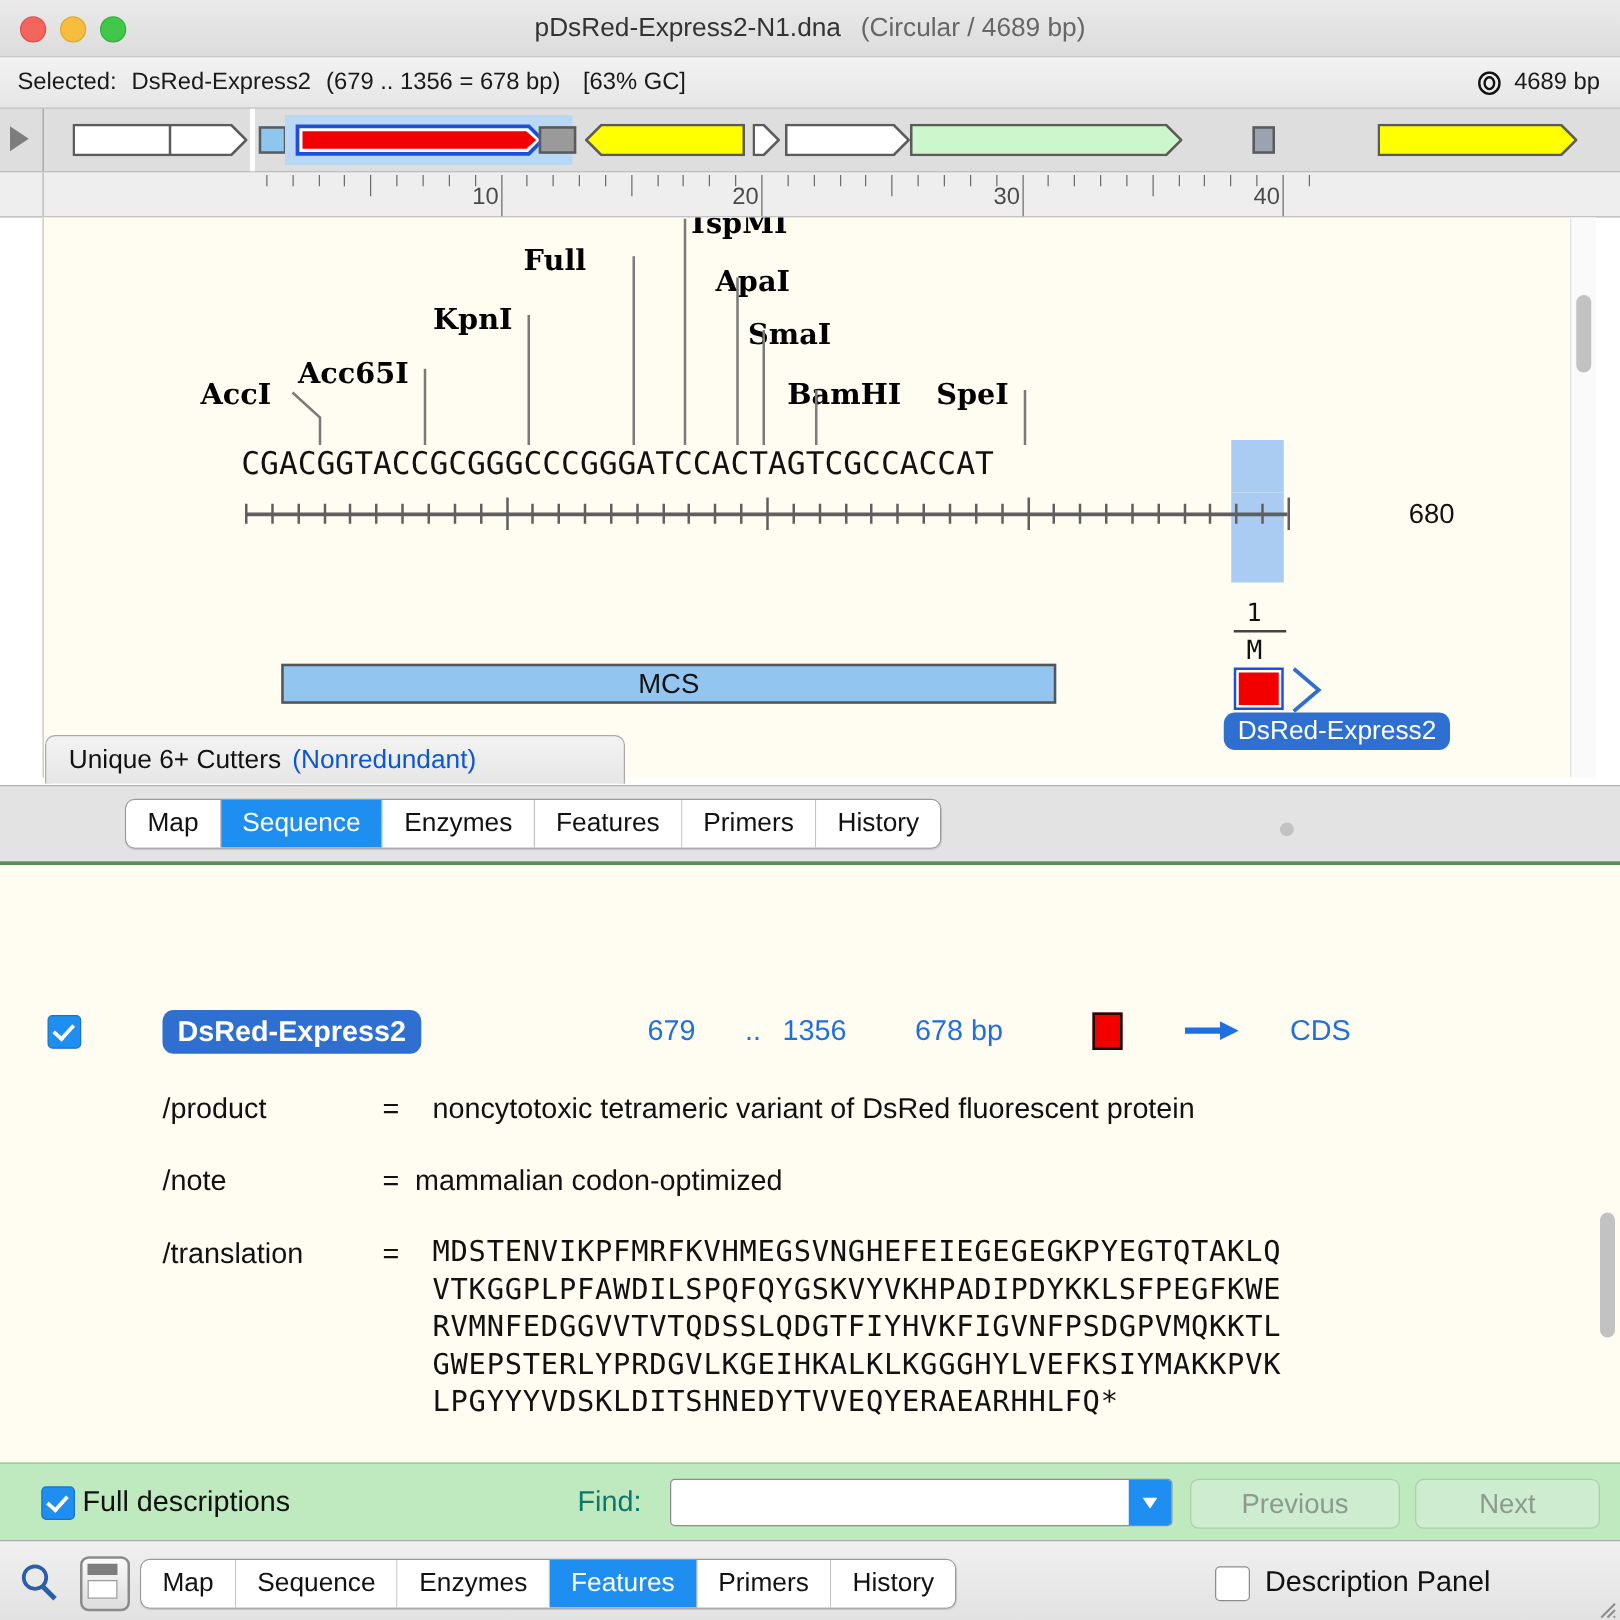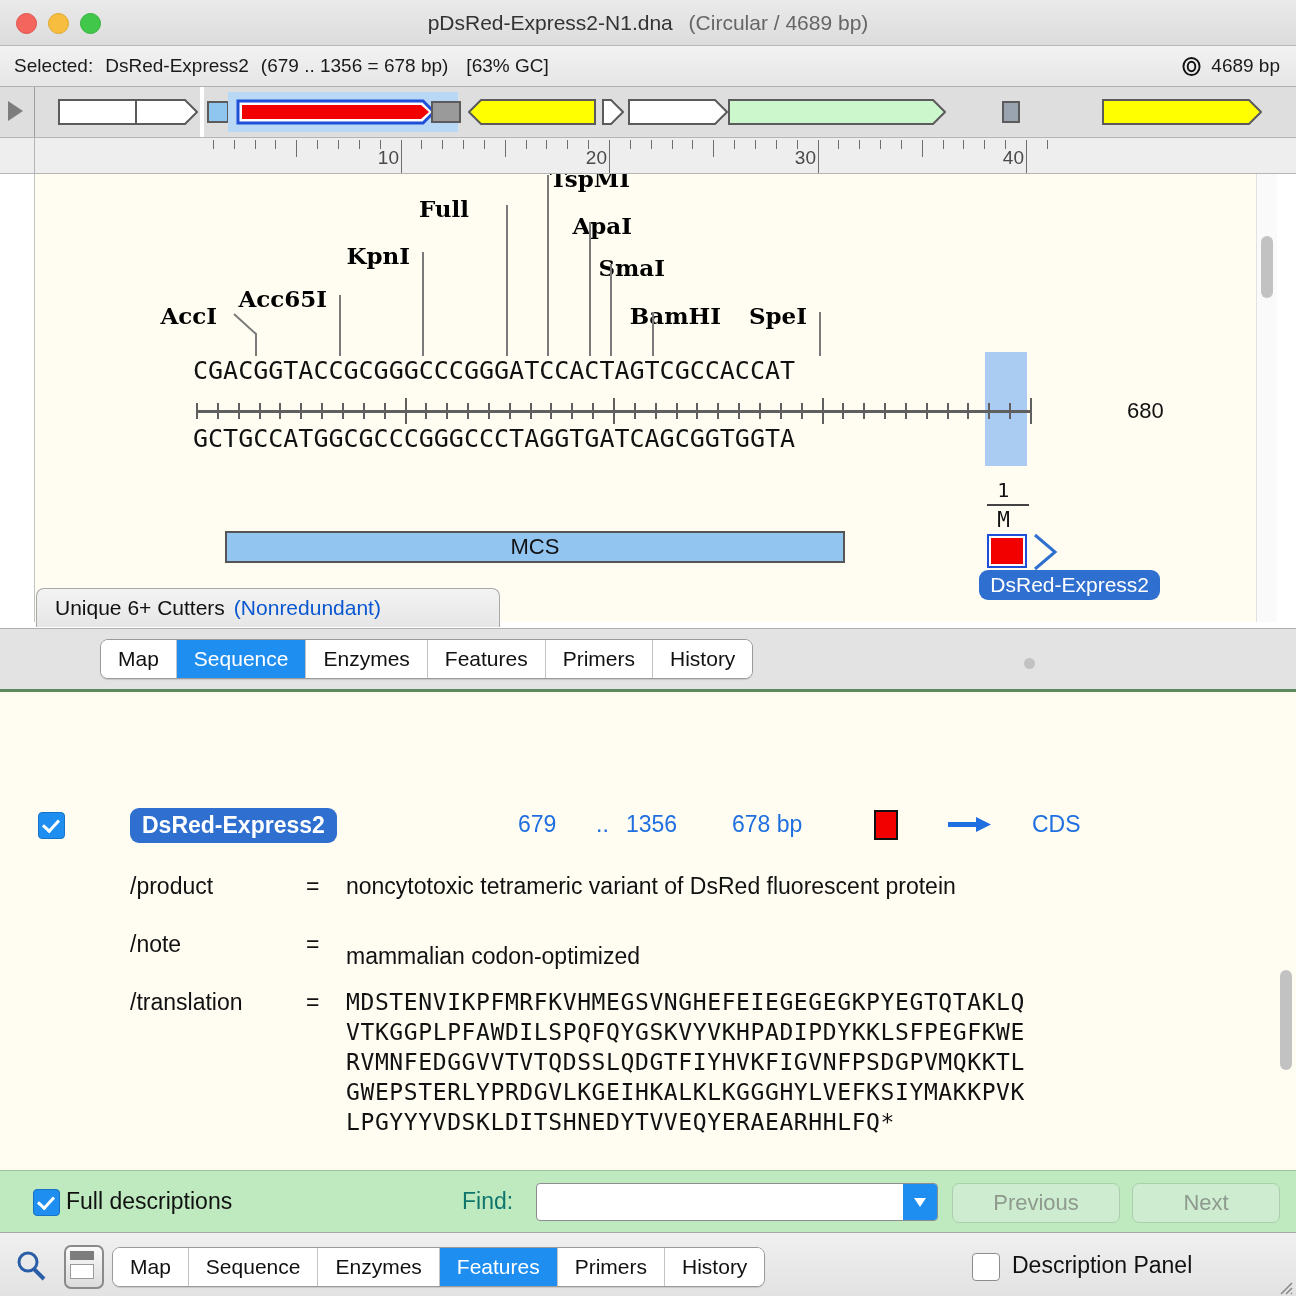--- a/index.html
+++ b/index.html
@@ -379,21 +379,20 @@
         <div class="atick" style="left: 849px; top: 229px; height: 16px;"></div>
         <div class="atick" style="left: 870px; top: 229px; height: 16px;"></div>
         <div class="atick" style="left: 891px; top: 229px; height: 16px;"></div>
         <div class="atick" style="left: 912px; top: 229px; height: 16px;"></div>
         <div class="atick" style="left: 932px; top: 229px; height: 16px;"></div>
         <div class="atick" style="left: 953px; top: 229px; height: 16px;"></div>
         <div class="atick" style="left: 974px; top: 229px; height: 16px;"></div>
         <div class="atick" style="left: 995px; top: 224px; height: 26px;"></div>
       </div>
 
-    <div class="strand" id="bot-strand" style="left:158px;top:250px;">GCTGCCATGGCGCCCGGGCCCTAGGTGATCAGCGGTGGTA</div>
 
     <div class="numlabel" id="pos-label" style="left:1092px;top:224px;">680</div>
 
     <div class="aa-num" id="aa-num" style="left: 962.3px; top: 304px;">1</div>
     <div class="aa-rule" id="aa-rule" style="left: 952.3px; top: 330px; width: 42px;"></div>
     <div class="aa-letter" id="aa-letter" style="left: 962.3px; top: 334px;">M</div>
 
     <div class="mcsbar" id="mcs-bar" style="left: 190px; top: 357px; width: 620px; height: 32px;">
       <span>MCS</span>
     </div>
@@ -443,21 +442,21 @@
         <polygon points="28,1 43,8.5 28,16" fill="#1f6fe0"></polygon>
       </svg>
       <div class="fr-blue" style="left:1032px;top:11px;">CDS</div>
 
       <div class="qual-key" style="left:130px;top:73px;">/product</div>
       <div class="qual-eq" style="left:306px;top:73px;">=</div>
       <div class="qual-val" style="left:346px;top:73px;">noncytotoxic tetrameric variant of DsRed fluorescent protein</div>
 
       <div class="qual-key" style="left:130px;top:131px;">/note</div>
       <div class="qual-eq" style="left:306px;top:131px;">=</div>
-      <div class="qual-val" style="left:346px;top:131px;margin-top:12px;">mammalian codon-optimized</div>
+      <div class="qual-val" style="left:332px;top:131px;">mammalian codon-optimized</div>
 
       <div class="qual-key" style="left:130px;top:189px;">/translation</div>
       <div class="qual-eq" style="left:306px;top:189px;">=</div>
       <div id="trans-lines">
           <div class="trans-line" style="left: 346px; top: 189px;">MDSTENVIKPFMRFKVHMEGSVNGHEFEIEGEGEGKPYEGTQTAKLQ</div>
           <div class="trans-line" style="left: 346px; top: 219px;">VTKGGPLPFAWDILSPQFQYGSKVYVKHPADIPDYKKLSFPEGFKWE</div>
           <div class="trans-line" style="left: 346px; top: 249px;">RVMNFEDGGVVTVTQDSSLQDGTFIYHVKFIGVNFPSDGPVMQKKTL</div>
           <div class="trans-line" style="left: 346px; top: 279px;">GWEPSTERLYPRDGVLKGEIHKALKLKGGGHYLVEFKSIYMAKKPVK</div>
           <div class="trans-line" style="left: 346px; top: 309px;">LPGYYYVDSKLDITSHNEDYTVVEQYERAEARHHLFQ*</div>
         </div>

